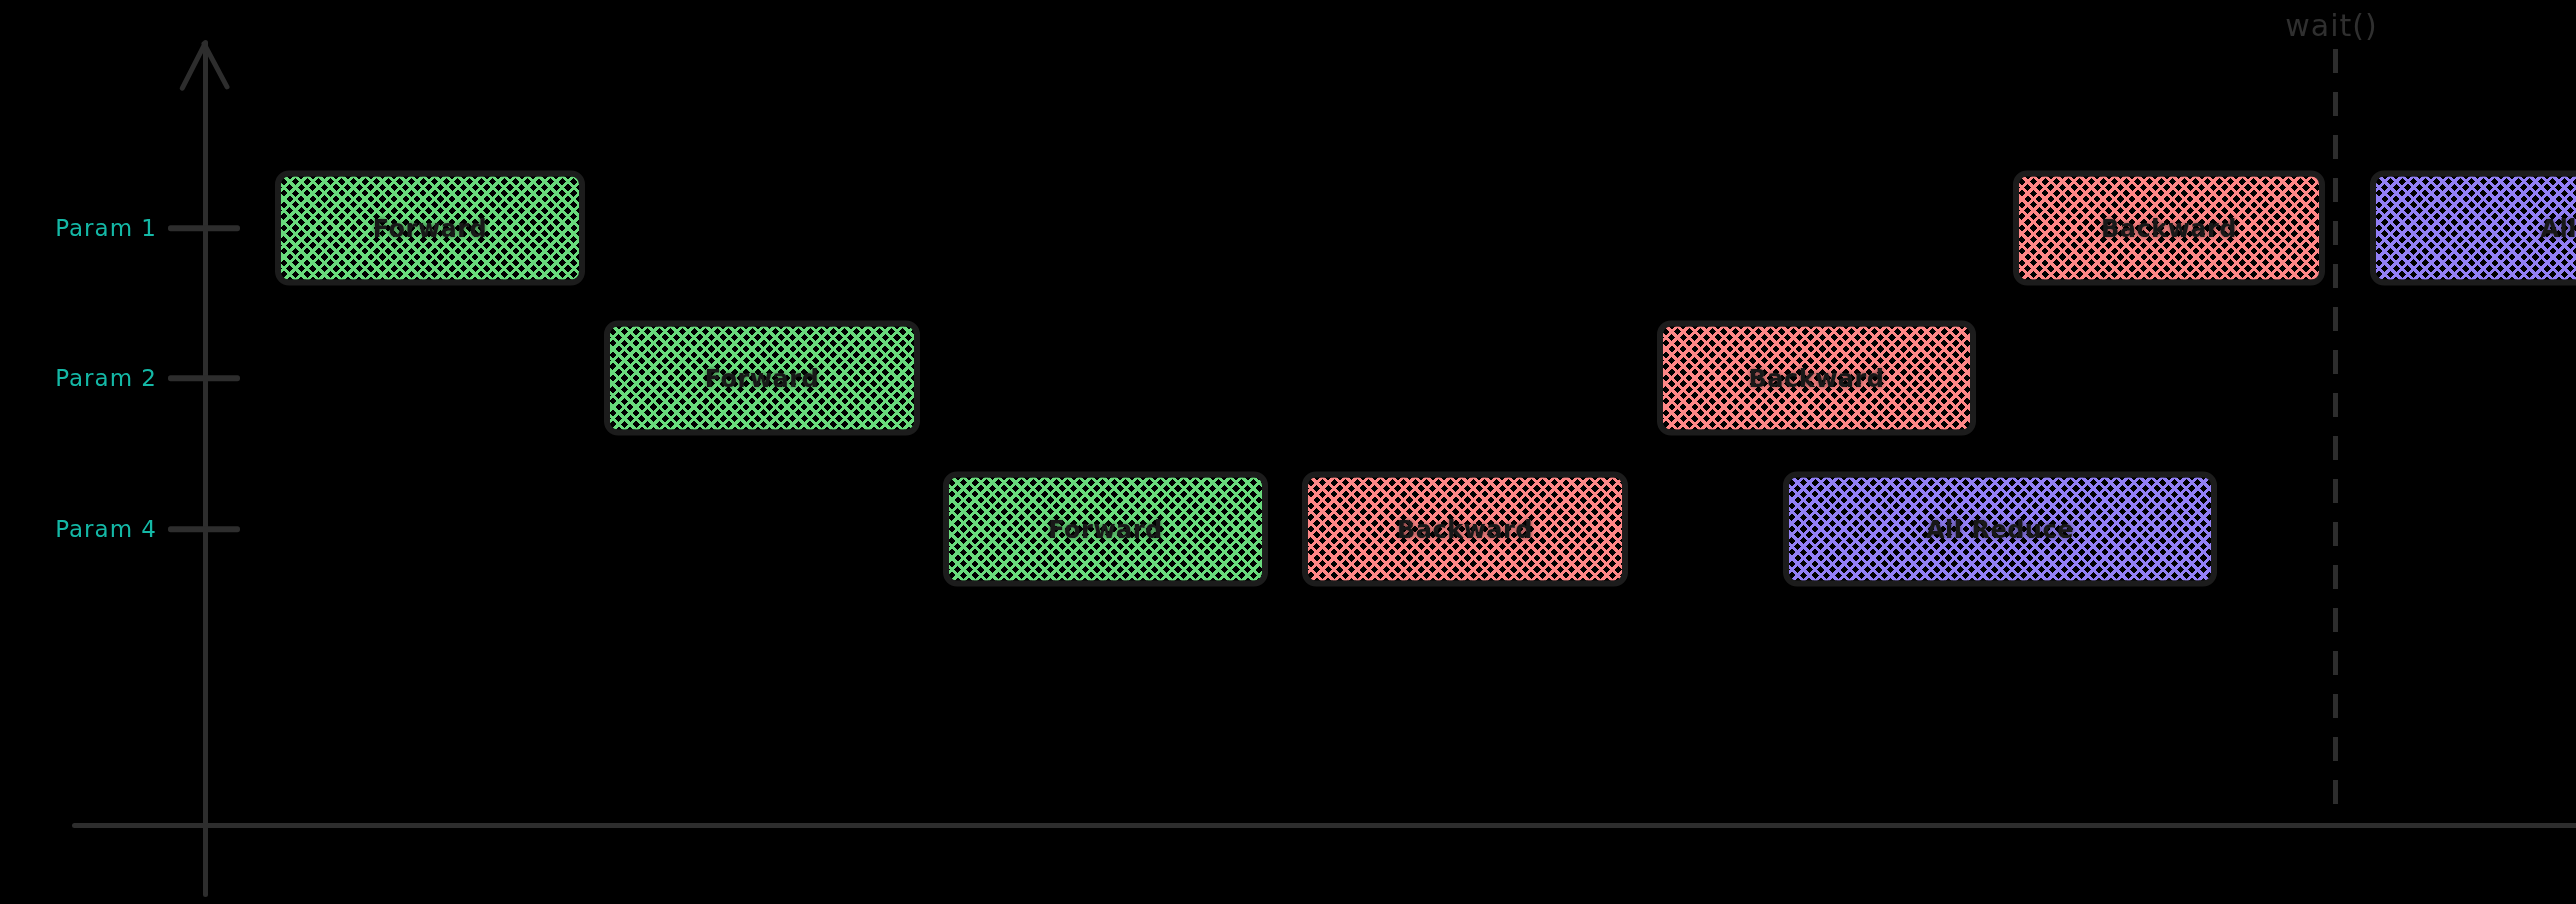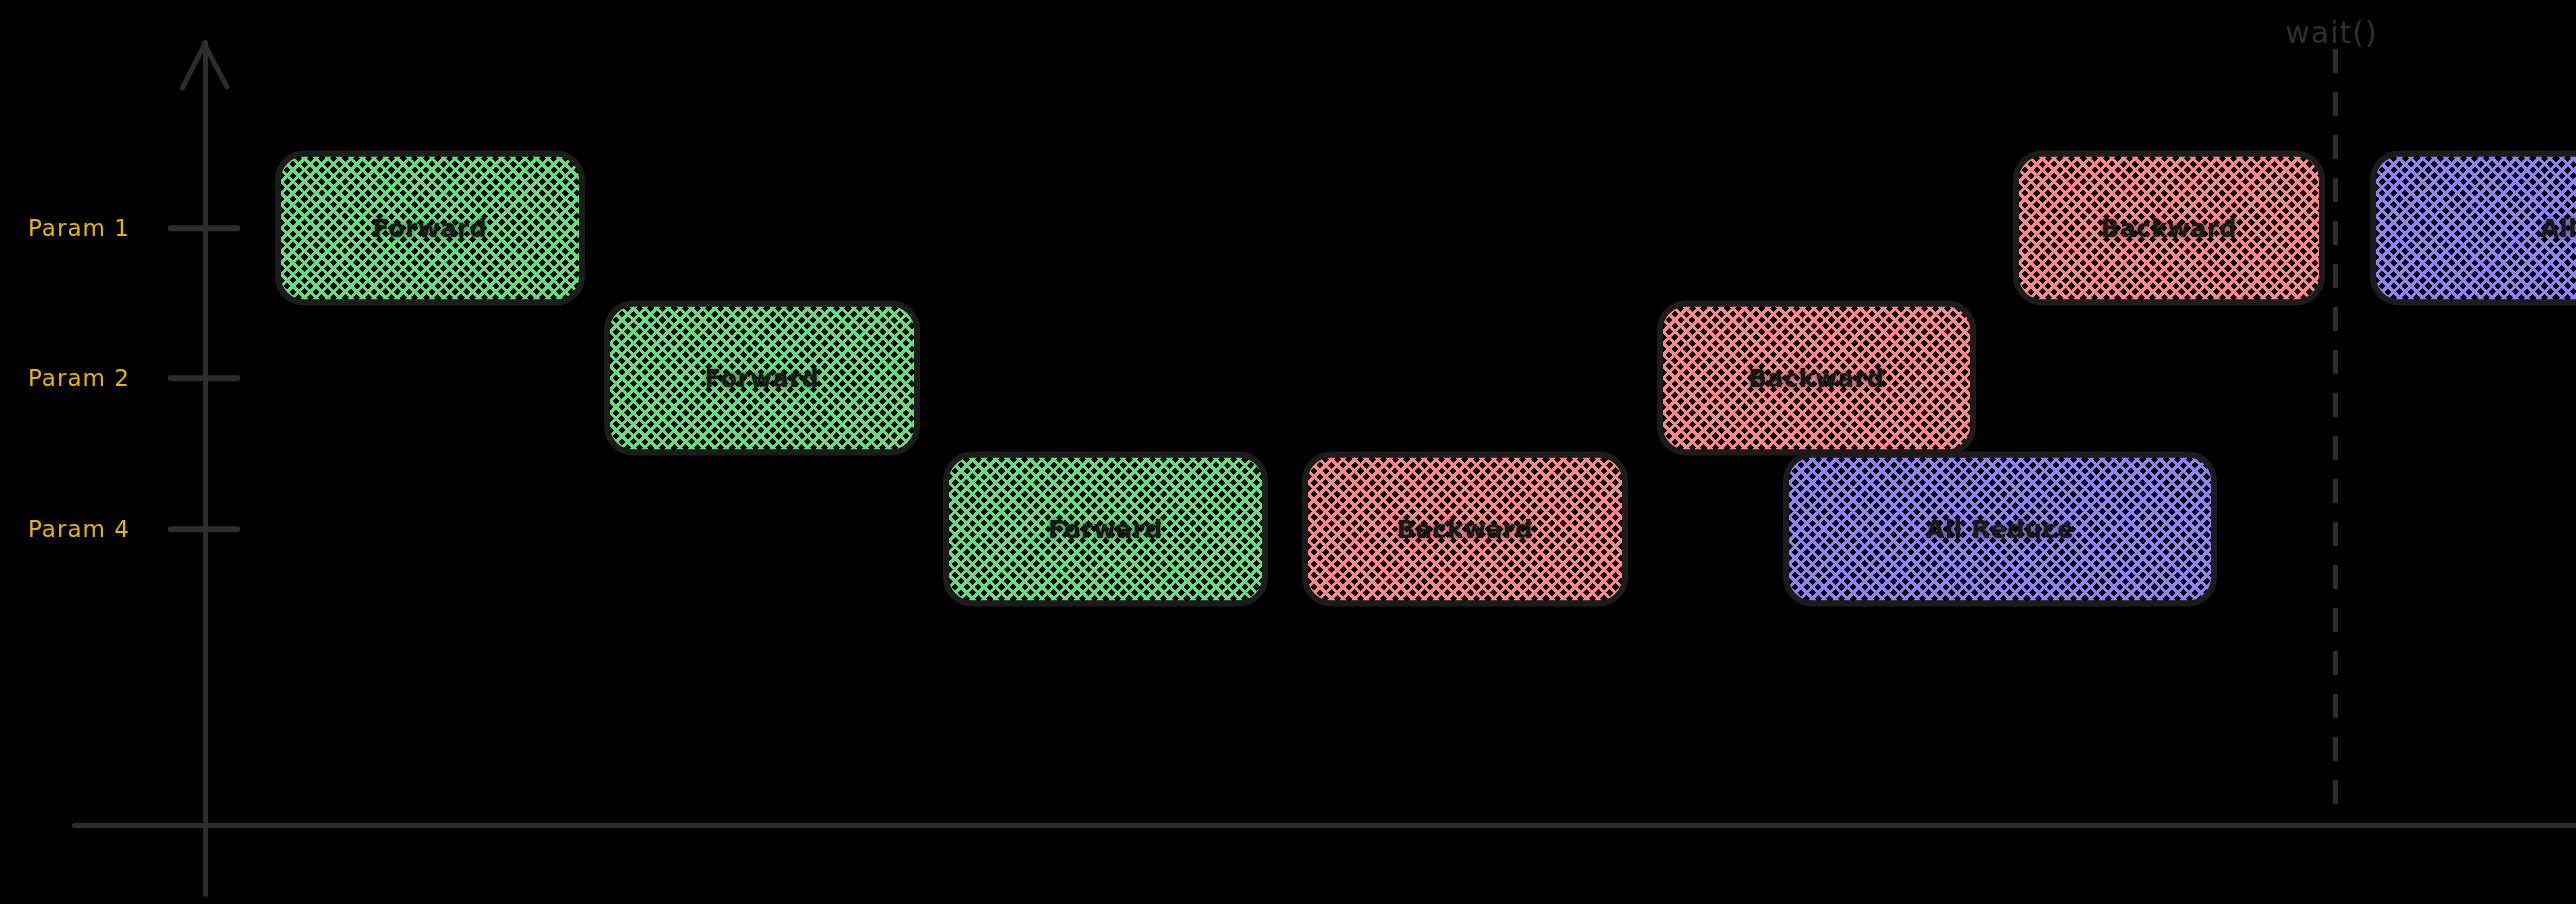--- a/index.html
+++ b/index.html
@@ -14,44 +14,44 @@
   .stroke{position:absolute;background:#2d2d2d;}
   .y-axis{left:203px;top:40px;width:4.6px;height:857px;border-radius:2.6px;}
   .x-axis{left:72px;top:823px;width:2889px;height:4.6px;border-radius:2.6px;}
   .arrow-seg{position:absolute;height:4.6px;border-radius:2.6px;transform-origin:left center;}
   
   .tick{position:absolute;width:72px;height:5.7px;background:#2d2d2d;border-radius:2.6px;transform:translateY(-50%);}
   
   .row-label{
     position:absolute;left:28px;width:129px;
     transform:translateY(-50%);
-    color:#eab308;font-size:23px;letter-spacing:1px;
-    text-align:left;white-space:nowrap;
+    color:#14b8a6;font-size:23px;letter-spacing:1px;
+    text-align:right;white-space:nowrap;
   }
   
   .box{
-    position:absolute;height:155px;box-sizing:border-box;
-    border:6.7px solid #1c1c1c;border-radius:29px;
+    position:absolute;height:115px;box-sizing:border-box;
+    border:6.7px solid #1c1c1c;border-radius:14px;
     background:
       repeating-linear-gradient(45deg,  var(--c) 0 3.1px, transparent 3.1px 8.2px),
       repeating-linear-gradient(135deg, var(--c) 0 3.1px, transparent 3.1px 8.2px);
     display:flex;align-items:center;justify-content:center;
     transform:translateY(-50%);
   }
   .box-label{
     color:#181818;font-size:24px;font-weight:600;letter-spacing:0.5px;
     white-space:nowrap;text-shadow:0 0 5.2px rgba(0,0,0,.55);
   }
   
   .wait-line{
     position:absolute;left:2333px;top:49px;width:5.2px;height:774px;
     background:repeating-linear-gradient(180deg,#2d2d2d 0 24px,transparent 24px 43px);
   }
   .wait-label{
-    position:absolute;left:2231px;top:15px;width:201px;
+    position:absolute;left:2231px;top:8px;width:201px;
     color:#2f2f2f;font-size:30px;letter-spacing:1px;text-align:center;white-space:nowrap;
   }
 </style>
 </head>
 <body>
 
 <div class="stage">
 
   <div class="stroke y-axis"></div>
   <div class="stroke x-axis"></div>

